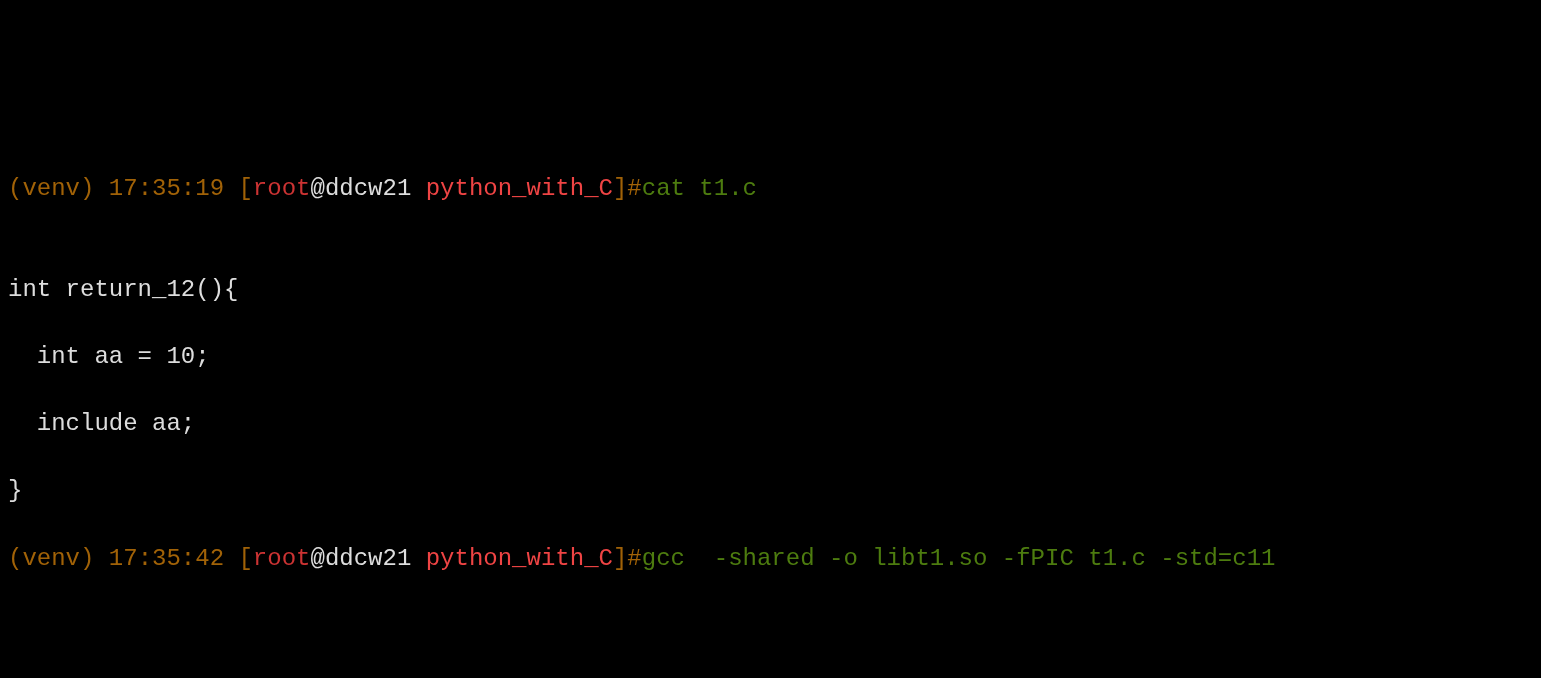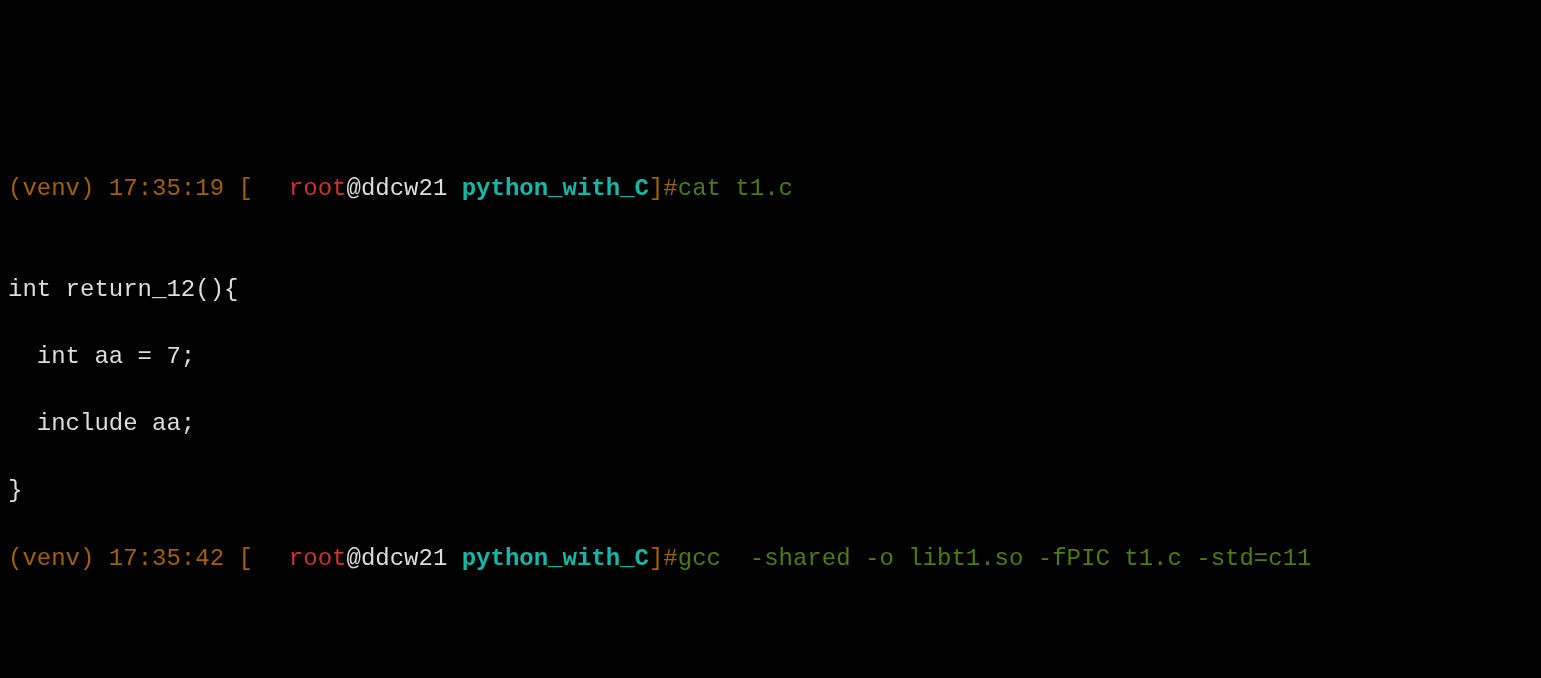--- a/index.html
+++ b/index.html
@@ -12,23 +12,23 @@
     font-family: "Consolas", "Monaco", "Courier New", monospace;
     font-size: 24px;
     line-height: 1.4;
     color: #dddddd;
     padding: 4px 8px;
     width: 1541px;
     height: 678px;
     overflow: hidden;
     white-space: pre;
   }
-  .prompt-user { color: #cc3333; margin-left: 36px; }
+  .prompt-user { color: #cc3333; }
   .prompt-host { color: #dddddd; }
-  .prompt-dir { color: #14b8a6; font-weight: bold; }
+  .prompt-dir { color: #ef4444; }
   .prompt-text { color: #a16207; }
   .cmd { color: #4d7c0f; }
   .out { color: #dddddd; }
   .line { display: block; }
   .watermark {
     position: absolute;
     bottom: 6px;
     left: 2px;
     color: #2b2b2b;
     font-size: 18px;
@@ -38,21 +38,21 @@
 </style>
 </head>
 <body>
 
 
 
 <div>
 <span class="line"><span class="prompt-text">(venv)</span><span class="prompt-text"> </span><span class="prompt-text">17:35:19</span><span class="prompt-text"> [</span><span class="prompt-user">root</span><span class="prompt-host">@</span><span class="prompt-host">ddcw21</span><span class="prompt-text"> </span><span class="prompt-dir">python_with_C</span><span class="prompt-text">]#</span><span class="cmd">cat t1.c</span></span>
 <span class="line out"></span>
 <span class="line out">int return_12(){</span>
-<span class="line out">  int aa = 7;</span>
+<span class="line out">  int aa = 10;</span>
 <span class="line out">  include aa;</span>
 <span class="line out">}</span>
 <span class="line"><span class="prompt-text">(venv)</span><span class="prompt-text"> </span><span class="prompt-text">17:35:42</span><span class="prompt-text"> [</span><span class="prompt-user">root</span><span class="prompt-host">@</span><span class="prompt-host">ddcw21</span><span class="prompt-text"> </span><span class="prompt-dir">python_with_C</span><span class="prompt-text">]#</span><span class="cmd">gcc  -shared -o libt1.so -fPIC t1.c -std=c11</span></span>
 <span class="line"></span>
 
 
 
 
 
 

